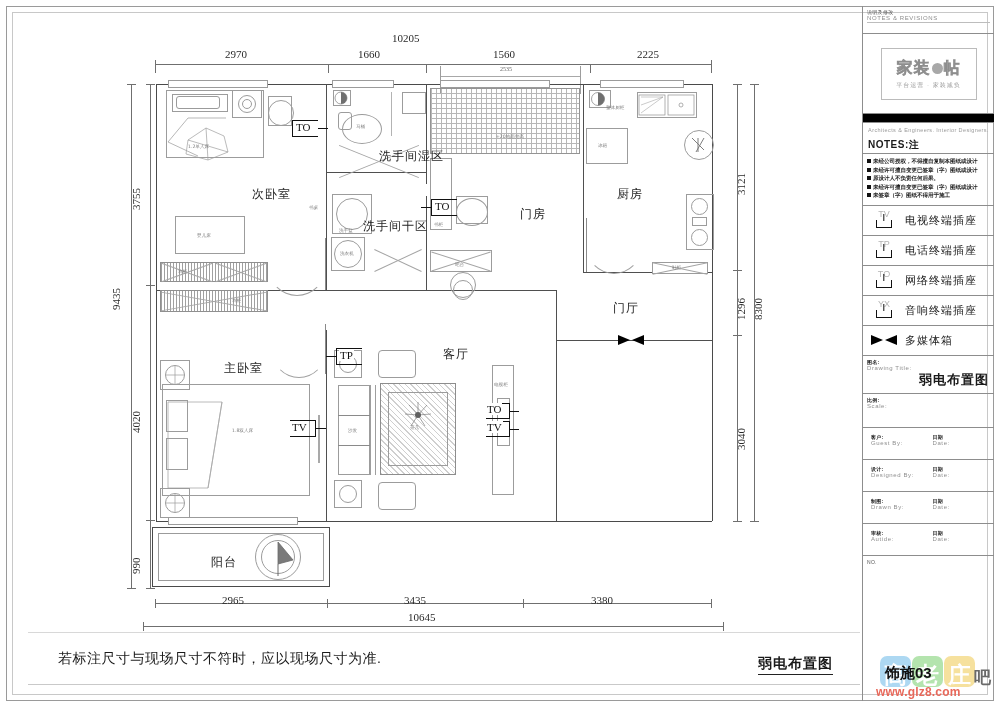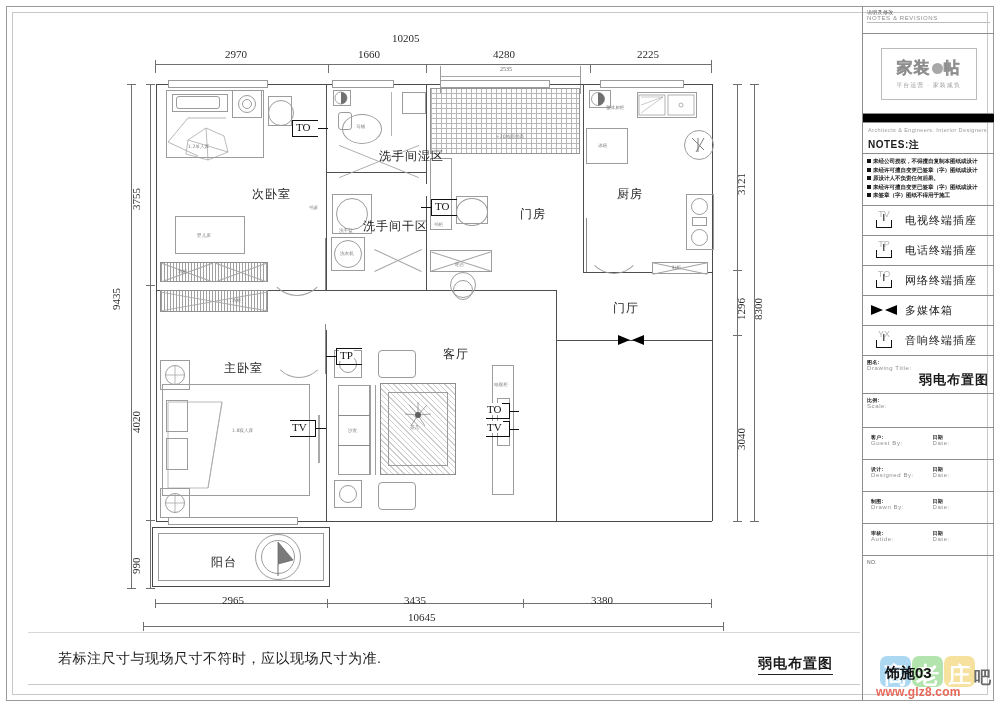--- a/index.html
+++ b/index.html
@@ -201,21 +201,21 @@
   <div class="dim-label" style="left:392px;top:32px;">10205</div>
 
   <div class="dimline-h" style="left:155px;top:64px;width:556px;"></div>
   <div class="tick" style="left:155px;top:64px;"></div>
   <div class="tick" style="left:328px;top:64px;"></div>
   <div class="tick" style="left:426px;top:64px;"></div>
   <div class="tick" style="left:590px;top:64px;"></div>
   <div class="tick" style="left:711px;top:64px;"></div>
   <div class="dim-label" style="left:225px;top:48px;">2970</div>
   <div class="dim-label" style="left:358px;top:48px;">1660</div>
-  <div class="dim-label" style="left:493px;top:48px;">4280</div>
+  <div class="dim-label" style="left:493px;top:48px;">1560</div>
   <div class="dim-label" style="left:637px;top:48px;">2225</div>
 
   <div class="dimline-h" style="left:440px;top:76px;width:140px;background:#a8a8a8;"></div>
   <div class="dim-label small" style="left:500px;top:66px;">2535</div>
   <div class="ln-v" style="left:440px;top:66px;height:28px;background:#9d9d9d;"></div>
   <div class="ln-v" style="left:580px;top:66px;height:28px;background:#9d9d9d;"></div>
 
   <div class="dimline-v" style="left:131px;top:84px;height:504px;"></div>
   <div class="tickh" style="left:127px;top:84px;"></div>
   <div class="tickh" style="left:127px;top:588px;"></div>
@@ -534,34 +534,34 @@
       <div class="sym-outlet">
         <span class="lab">TO</span>
         <span class="stem"></span>
           <span class="ushape"></span>
       </div>
     </div>
     <div class="legend-txt">网络终端插座</div>
   </div>
   <div class="legend-row">
     <div class="legend-sym">
-      <div class="sym-bowtie"></div>
-    </div>
-    <div class="legend-txt">多媒体箱</div>
-  </div>
-  <div class="legend-row">
-    <div class="legend-sym">
       <div class="sym-outlet">
         <span class="lab">YX</span>
         <span class="stem"></span>
           <span class="ushape"></span>
       </div>
     </div>
     <div class="legend-txt">音响终端插座</div>
   </div>
+  <div class="legend-row">
+    <div class="legend-sym">
+      <div class="sym-bowtie"></div>
+    </div>
+    <div class="legend-txt">多媒体箱</div>
+  </div>
 
   <div class="tb-cell tb-field">
     <div class="tb-lbl-cn" style="font-weight:bold;color:#222;">图名:</div>
     <div class="tb-lbl-en" style="border:none;">Drawing Title:</div>
     <div class="big small">弱电布置图</div>
   </div>
   <div class="tb-cell tb-field" style="min-height:34px;">
     <div class="tb-lbl-cn" style="font-weight:bold;color:#222;">比例:</div>
     <div class="tb-lbl-en" style="border:none;">Scale:</div>
     <div class="big small"></div>

